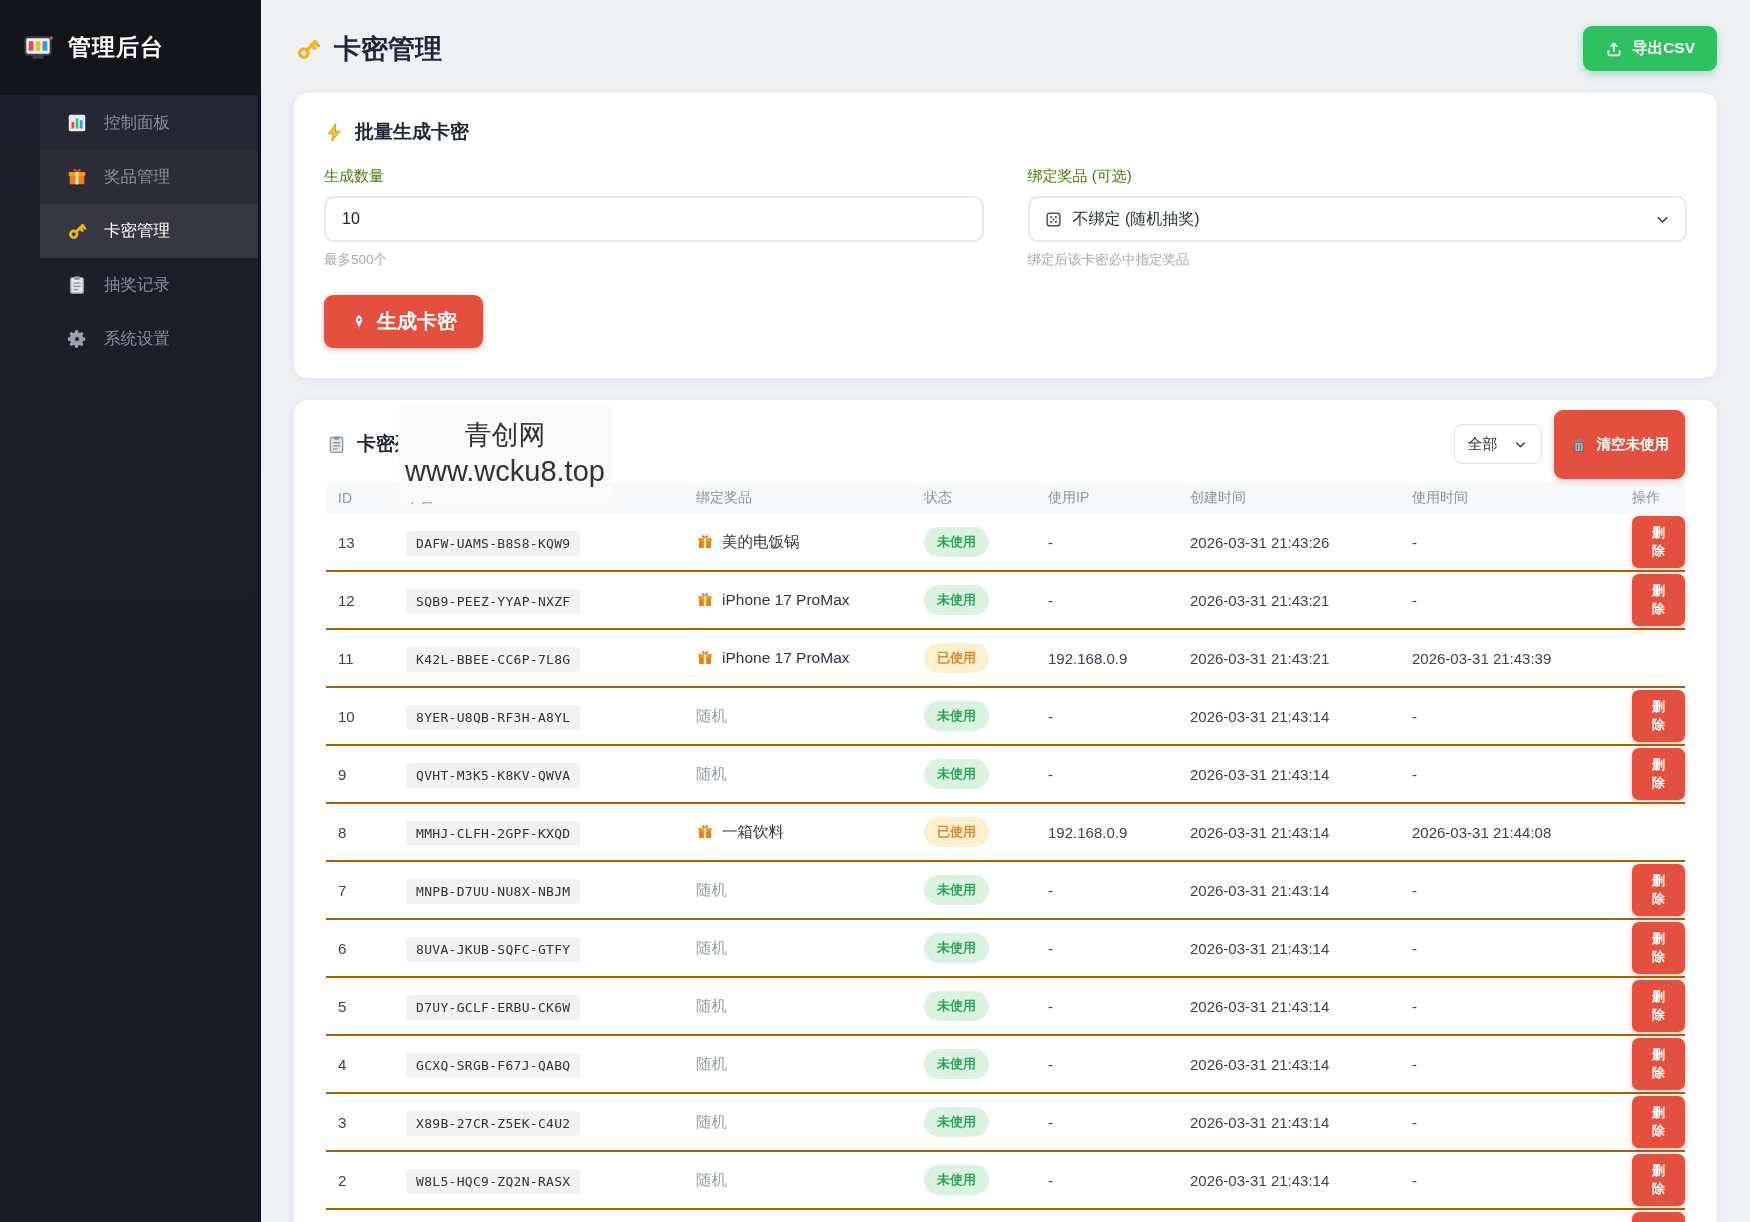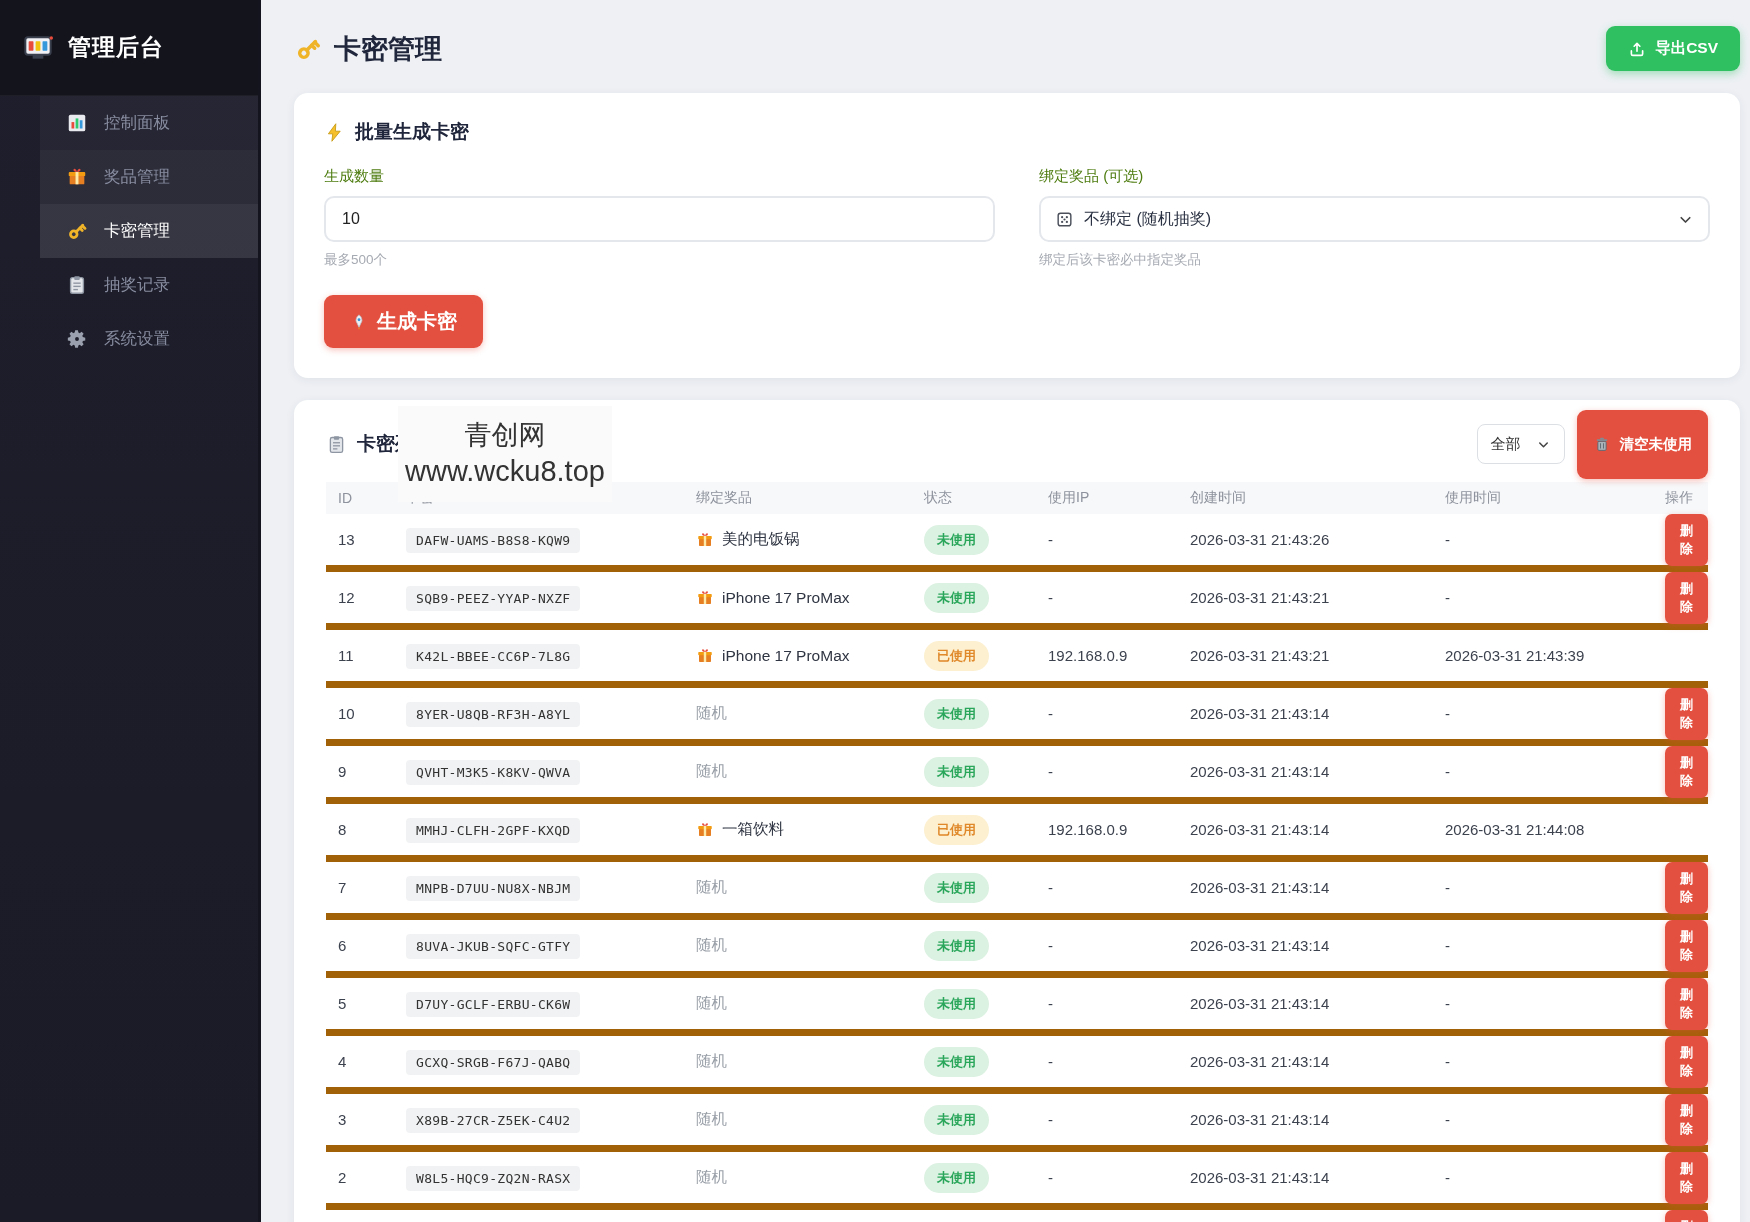--- a/index.html
+++ b/index.html
@@ -51,34 +51,34 @@
   .hint { font-size:13.5px; color:#a6aab2; margin-top:9px; }
   .gen-btn { margin-top:26px; font-size:20px; padding:13px 26px; }
 
   
   .table-card { padding:24px 32px 0; position:relative; }
   .table-head-row { display:flex; justify-content:space-between; align-items:center; height:40px; }
   .table-controls { display:flex; gap:12px; align-items:center; }
   .filter-box { height:40px; min-width:88px; border:1px solid #dcdfe4; border-radius:8px; background:#fff;
     display:flex; align-items:center; gap:14px; padding:0 13px; font-size:15px; color:#333; cursor:pointer; }
   .filter-box .chev { width:15px; height:15px; }
-  .clear-btn { font-size:14.5px; padding:25px 16px; }
+  .clear-btn { font-size:14.5px; padding:25px 16px;align-items:flex-end; }
 
   .tbl { margin-top:18px; }
   .thead { display:flex; align-items:center; background:#f7f8fa; height:32px;
     color:#8d929c; font-size:14px; }
-  .trow { display:flex; align-items:center; height:58px; border-bottom:7px solid #a16207;
+  .trow { display:flex; align-items:center; height:58px; border-bottom:2px solid #a16207;
     font-size:15px; color:#3c424e; }
   .c-id { width:80px; padding-left:12px; }
   .c-code { width:250px; }
   .c-prize { width:228px;margin-left:40px; }
   .c-status { width:124px; }
   .c-ip { width:142px; }
   .c-created { width:222px; }
-  .c-usedat { width:220px;margin-left:33px; }
+  .c-usedat { width:220px; }
   .c-action { flex:1; }
   .code-chip { font-family:"DejaVu Sans Mono",monospace; font-size:13px; background:#f1f2f3;
     color:#333; padding:5px 10px; border-radius:4px; letter-spacing:.3px; }
   .prize-wrap { display:flex; align-items:center; gap:8px; color:#2f3542; font-size:15.5px; }
   .prize-wrap svg { width:18px; height:18px; }
   .random { color:#9aa0a8; font-size:15.5px; }
   .badge { display:inline-block; padding:6px 13px; border-radius:15px; font-size:13px; font-weight:bold; }
   .badge.unused { background:var(--badge-unused-bg,#dbf1e1); color:var(--badge-unused-text,#2aa65b); }
   .badge.used { background:var(--badge-used-bg,#fcf0d0); color:var(--badge-used-text,#e0892b); }
   .del-btn { font-size:13px; padding:8px 15px; border-radius:7px; }

